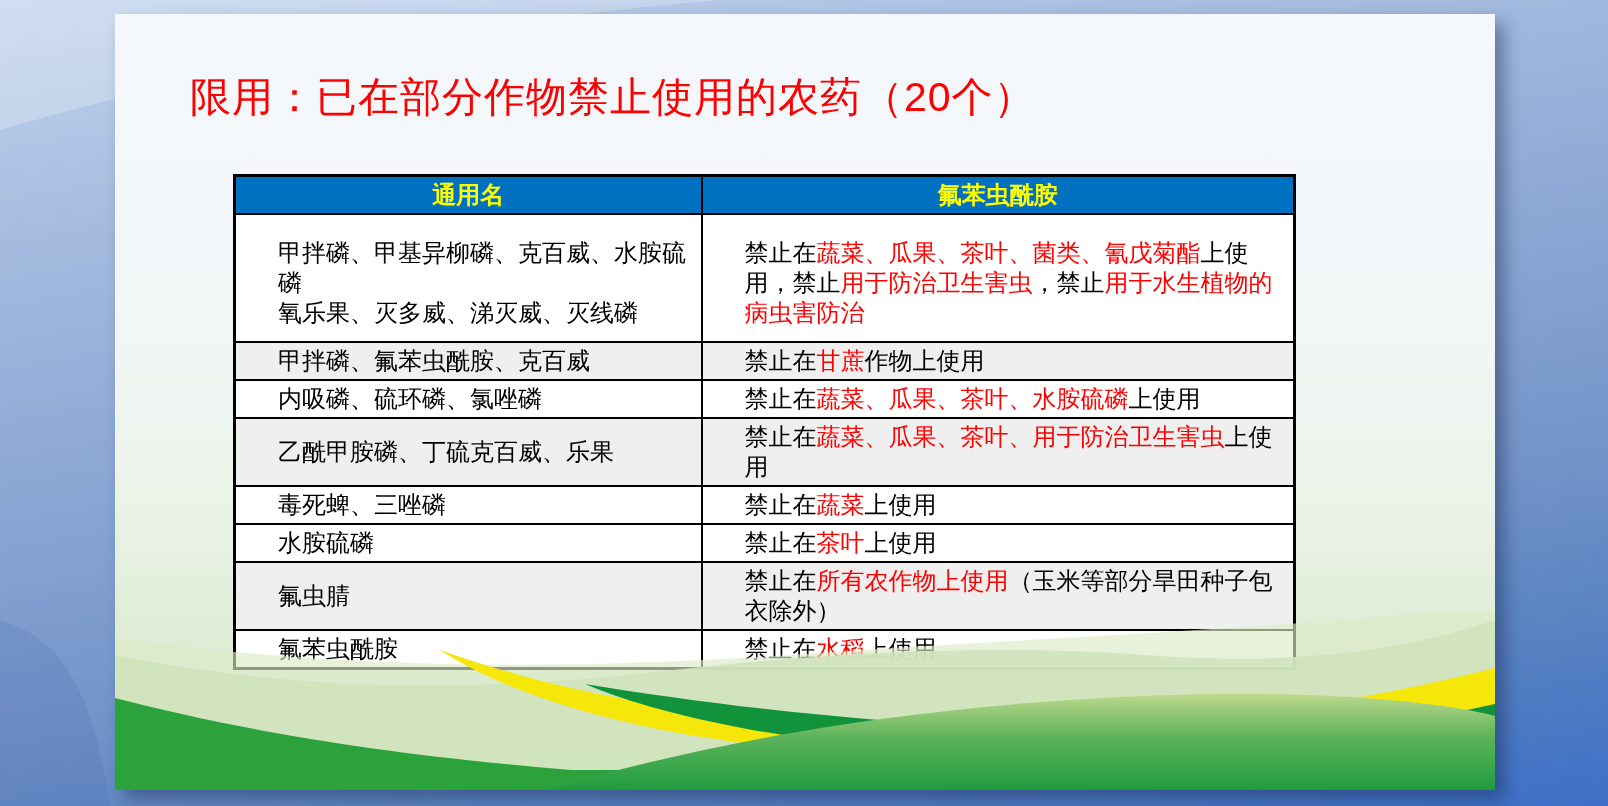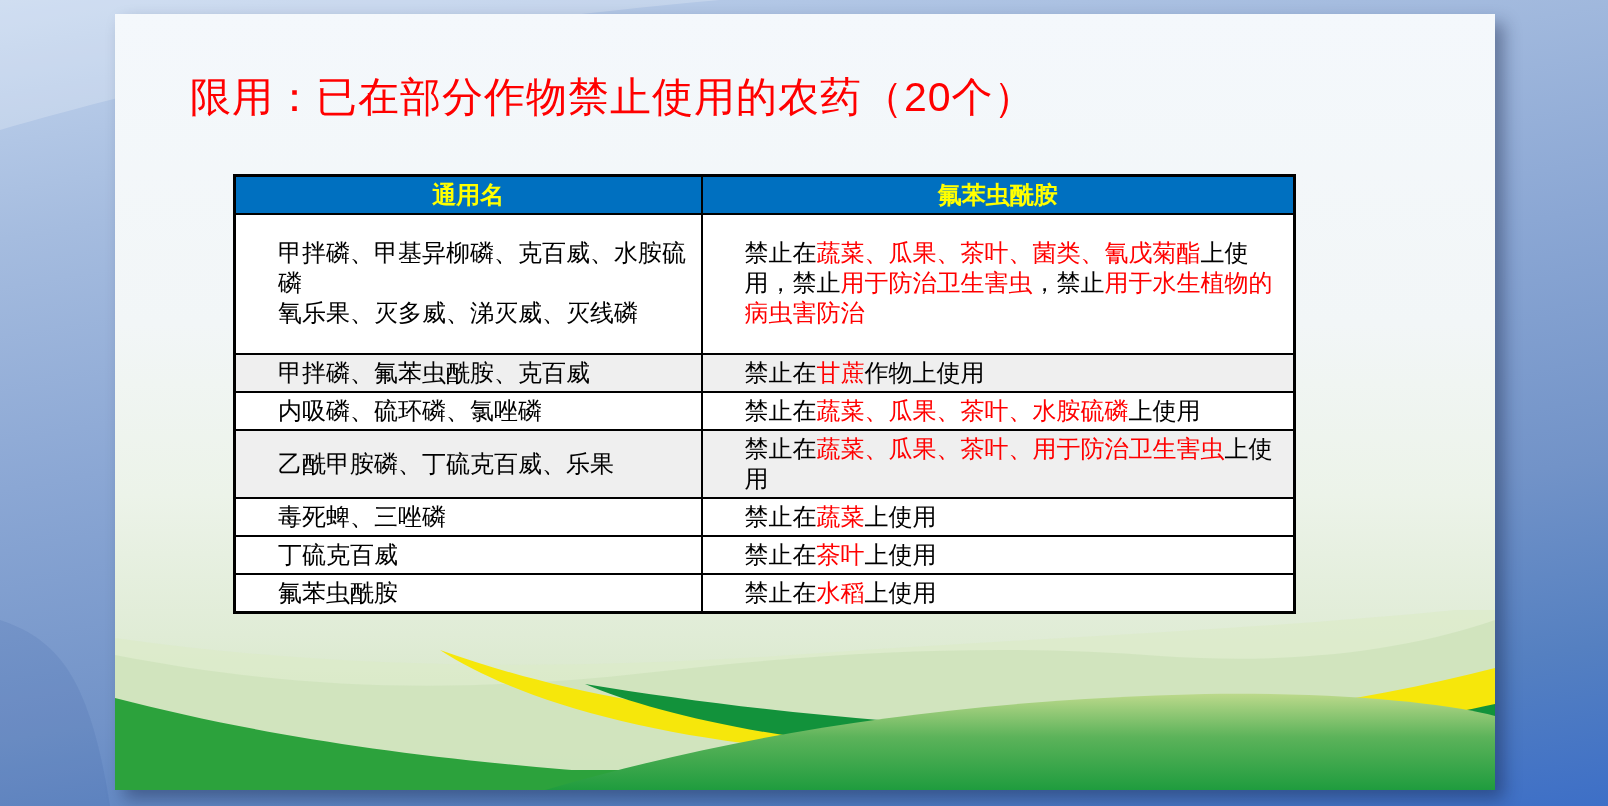--- a/index.html
+++ b/index.html
@@ -42,21 +42,21 @@
     color: var(--header-fg, #ffff00);
     font-size:24px; font-weight:bold;
     height:34px; padding:1px 0; text-align:center;
   }
   .ban-table td {
     font-size:24px; line-height:30px;
     padding:3px 12px 3px 42px;
     color:#000; vertical-align:middle;
     white-space:pre-line;
   }
-  .ban-table tbody tr:first-child td { padding-top:23px; padding-bottom:25px; }
+  .ban-table tbody tr:first-child td { padding-top:23px; padding-bottom:13px; }
   .ban-table tr.shaded { background: var(--shaded-bg, #efefef); }
   .ban-table .hl { color: var(--highlight, #ff0000); }
 
   .waves { position:absolute; left:0; bottom:0; width:1380px; height:180px; }
 </style>
 </head>
 <body>
 
 <div class="canvas">
 
@@ -96,22 +96,26 @@
           </tr>
           <tr class="shaded">
             <td><span>乙酰甲胺磷、丁硫克百威、乐果</span></td>
             <td><span>禁止在</span><span class="hl">蔬菜、瓜果、茶叶、用于防治卫生害虫</span><span>上使用</span></td>
           </tr>
           <tr>
             <td><span>毒死蜱、三唑磷</span></td>
             <td><span>禁止在</span><span class="hl">蔬菜</span><span>上使用</span></td>
           </tr>
           <tr>
-            <td><span>丁硫克百威</span></td>
+            <td><span>水胺硫磷</span></td>
             <td><span>禁止在</span><span class="hl">茶叶</span><span>上使用</span></td>
+          </tr>
+          <tr class="shaded">
+            <td><span>氟虫腈</span></td>
+            <td><span>禁止在</span><span class="hl">所有农作物上使用</span><span>（玉米等部分旱田种子包衣除外）</span></td>
           </tr>
           <tr>
             <td><span>氟苯虫酰胺</span></td>
             <td><span>禁止在</span><span class="hl">水稻</span><span>上使用</span></td>
           </tr>
         </tbody>
     </table>
 
     <svg class="waves" viewBox="0 0 1380 180" preserveAspectRatio="none" aria-hidden="true">
       <defs>

